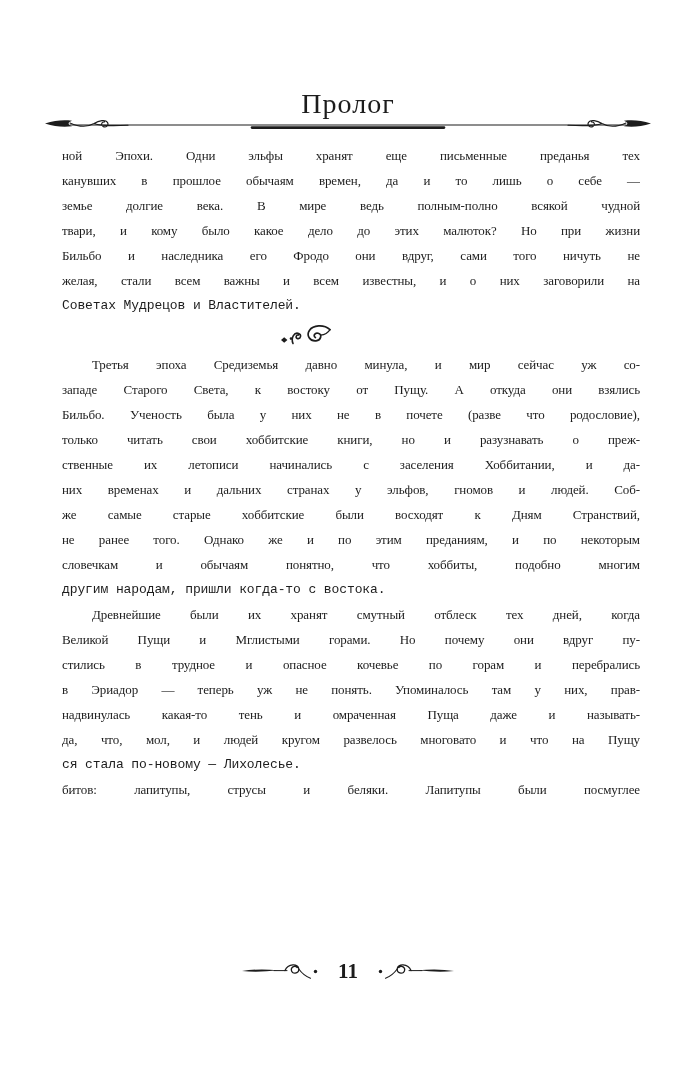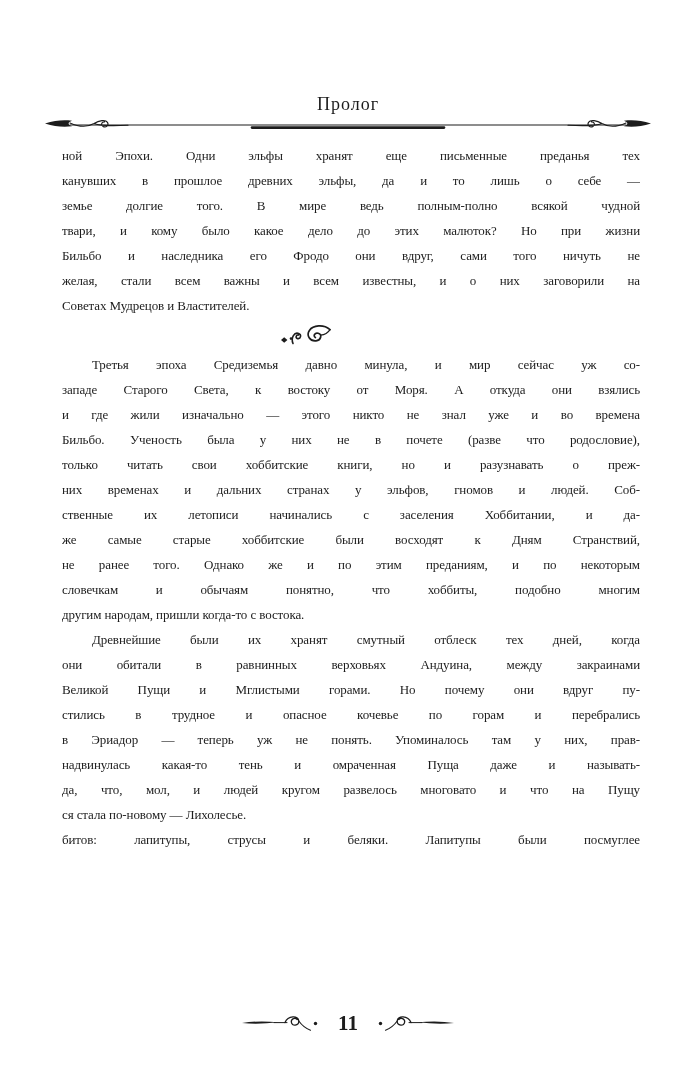--- a/index.html
+++ b/index.html
@@ -8,43 +8,43 @@
     width:696px; height:1080px;
     margin:0 auto;
     background:#ffffff;
     color:#1c1c1c;
     font-family:"Liberation Serif","DejaVu Serif",serif;
     overflow:hidden;
   }
   
   .header { position:absolute; top:90px; left:0; right:0; text-align:center; }
   .chapter-title {
-    font-size:18px; line-height:28px; letter-spacing:1px; font-weight:400;
+    font-size:28px; line-height:28px; letter-spacing:1px; font-weight:400;
   }
   .header-rule { position:absolute; top:114px; left:44px; width:608px; height:22px; }
   .header-rule svg { display:block; width:100%; height:100%; }
 
   
   .body-text { position:absolute; top:131px; left:62px; width:578px; font-size:13px;margin-top:12px; }
   .paragraph { margin:0; }
   .line {
     height:25px; line-height:25px; overflow:hidden;
     text-align:justify; text-align-last:justify;
     letter-spacing:-0.1px; white-space:normal;
   }
-  .line.lastline { text-align:right; text-align-last:left; }
+  .line.lastline { text-align:right; text-align-last:left;font-family:Liberation Mono, monospace; }
   .line.firstline { text-indent:30px; }
 
   
   .fleuron-wrap { text-align:center; height:28px; margin:3px 0 3px 0; }
   .fleuron-wrap svg { display:inline-block; transform:translateX(-45px); }
 
   
   .footer {
-    position:absolute; top:1008px; left:0; right:0;
+    position:absolute; top:956px; left:0; right:0;
     display:flex; align-items:center; justify-content:center; gap:16px;
   }
   .page-number { font-size:21px; font-weight:bold; line-height:30px; }
   .footer svg { display:block; }
 
   .ink-stroke { stroke:#1c1c1c; fill:none; stroke-linecap:round; }
   .ink-fill   { fill:#1c1c1c; stroke:none; }
 </style>
 </head>
 <body>
@@ -71,56 +71,54 @@
         <path class="ink-fill" d="M1,9.5 C11,6.6 19,5.6 28,6.8 C23.5,8.4 23.5,10.8 28,12.2 C19,13.4 11,12.4 1,9.5 Z"></path>
         <path class="ink-stroke" stroke-width="1.1" d="M26,9 C36,13.5 44,13 50,9.5 C55,6.4 61.5,5.2 63.5,8.4 C65.2,11.2 62,14 59,12.4 C56.4,11 57.6,7.6 60.6,7.9 M50,9.5 C58,12.5 70,12 84,11.2"></path>
       </g>
     </svg>
   </div>
 
   <div class="body-text">
     <div>
         <div class="paragraph">
           <div class="line">ной Эпохи. Одни эльфы хранят еще письменные преданья тех</div>
-          <div class="line">канувших в прошлое древних эльфы, да и то лишь о себе —</div>
-          <div class="line">земье долгие того. В мире ведь полным-полно всякой чудной</div>
+          <div class="line">канувших в прошлое обычаям времен, да и то лишь о себе —</div>
+          <div class="line">земье долгие века. В мире ведь полным-полно всякой чудной</div>
           <div class="line">твари, и кому было какое дело до этих малюток? Но при жизни</div>
           <div class="line">Бильбо и наследника его Фродо они вдруг, сами того ничуть не</div>
           <div class="line">желая, стали всем важны и всем известны, и о них заговорили на</div>
           <div class="line lastline">Советах Мудрецов и Властителей.</div>
         </div>
       </div>
 
     <div class="fleuron-wrap">
       <svg width="56" height="26" viewBox="0 0 56 26" aria-hidden="true">
         <path class="ink-fill" d="M3,19 l3.2,-2.8 3.2,2.8 -3.2,2.8 Z"></path>
         <circle class="ink-fill" cx="13" cy="17.6" r="1.3"></circle>
         <path class="ink-stroke" stroke-width="1.6" d="M15,22.5 C12.6,16.5 16.5,10.8 20.6,12.4 C23.8,13.6 22.8,18.2 19.6,17.6 C17.2,17.1 18,13.7 20.2,14.1"></path>
         <path class="ink-stroke" stroke-width="1.7" d="M52,8.6 C45.5,3 35,4.2 31.4,9.4 C28,14.4 32,20.4 38,19.8 C43.2,19.2 44.4,13.4 40.2,12.3 C36.8,11.4 34.8,15 37.4,16.5"></path>
         <path class="ink-stroke" stroke-width="1.2" d="M52,8.6 C50,11.8 46,13.8 42.6,14.1"></path>
       </svg>
     </div>
 
     <div>
         <div class="paragraph">
           <div class="line firstline">Третья эпоха Средиземья давно минула, и мир сейчас уж со-</div>
-          <div class="line">западе Старого Света, к востоку от Моря. А откуда они взялись</div>
-          <div class="line">и где жили изначально — этого никто не знал уже и во времена</div>
+          <div class="line">западе Старого Света, к востоку от Пущу. А откуда они взялись</div>
           <div class="line">Бильбо. Ученость была у них не в почете (разве что родословие),</div>
           <div class="line">только читать свои хоббитские книги, но и разузнавать о преж-</div>
+          <div class="line">ственные их летописи начинались с заселения Хоббитании, и да-</div>
           <div class="line">них временах и дальних странах у эльфов, гномов и людей. Соб-</div>
-          <div class="line">ственные их летописи начинались с заселения Хоббитании, и да-</div>
           <div class="line">же самые старые хоббитские были восходят к Дням Странствий,</div>
           <div class="line">не ранее того. Однако же и по этим преданиям, и по некоторым</div>
           <div class="line">словечкам и обычаям понятно, что хоббиты, подобно многим</div>
           <div class="line lastline">другим народам, пришли когда-то с востока.</div>
         </div>
         <div class="paragraph">
           <div class="line firstline">Древнейшие были их хранят смутный отблеск тех дней, когда</div>
-          <div class="line">они обитали в равнинных верховьях Андуина, между закраинами</div>
           <div class="line">Великой Пущи и Мглистыми горами. Но почему они вдруг пу-</div>
           <div class="line">стились в трудное и опасное кочевье по горам и перебрались</div>
           <div class="line">в Эриадор — теперь уж не понять. Упоминалось там у них, прав-</div>
           <div class="line">надвинулась какая-то тень и омраченная Пуща даже и называть-</div>
           <div class="line">да, что, мол, и людей кругом развелось многовато и что на Пущу</div>
           <div class="line lastline">ся стала по-новому — Лихолесье.</div>
         </div>
         <div class="paragraph">
           <div class="line">битов: лапитупы, струсы и беляки. Лапитупы были посмуглее</div>
         </div>

